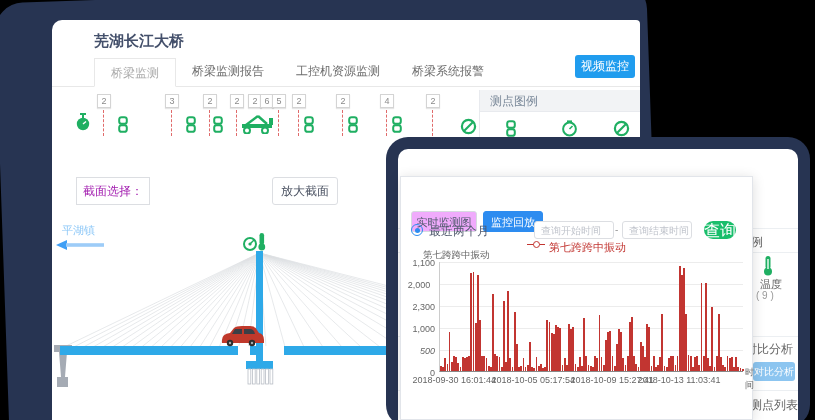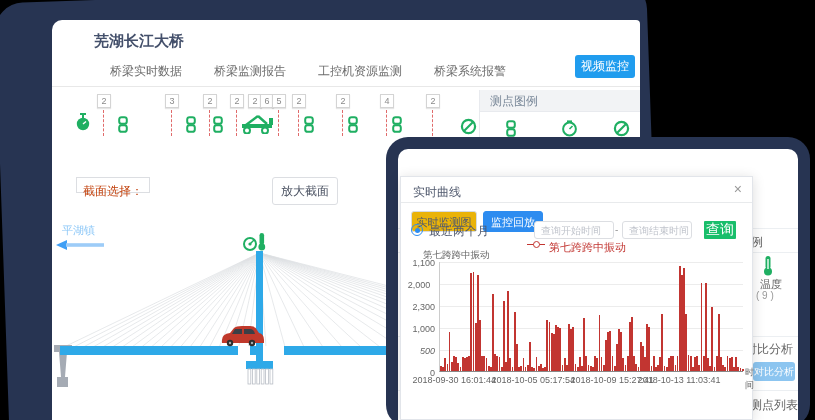--- a/index.html
+++ b/index.html
@@ -40,22 +40,22 @@
   .s-icon { position:absolute; top:26px; }
 
   
   #legendPanel { left:427px; top:70px; width:161px; height:80px; border-left:1px solid #e8eaee; }
   #legendPanel .hdr { height:22px; background:#f2f3f5; border-bottom:1px solid #e8eaee;
     font-size:12px; color:#7a8899; line-height:22px; padding-left:10px; }
   #legendPanel .icons { position:relative; height:40px; }
   #legendPanel .icons > span { position:absolute; top:8px; }
 
   
-  .sec-label { left:24px; top:157px; width:74px; height:16px; border:1px solid #dcdee2;
-    font-size:12px; color:#c2410c; line-height:26px; text-align:center; background:#fff; }
+  .sec-label { left:24px; top:157px; width:74px; height:28px; border:1px solid #dcdee2;
+    font-size:12px; color:#a21caf; line-height:26px; text-align:center; background:#fff; }
   .sec-select { left:97px; top:157px; width:106px; height:28px; border:1px solid #dcdee2;
     font-size:12px; color:#495060; line-height:26px; padding-left:14px; background:#fff;
     cursor:pointer; }
   .sec-select .caret { position:absolute; right:8px; top:0; color:#888; font-size:9px; }
   .btn-zoomsec { left:220px; top:157px; width:66px; height:28px; border:1px solid #dcdee2;
     background:#fff; font-size:12px; color:#495060; border-radius:3px; cursor:pointer; }
 
   .town { left:10px; top:203px; font-size:11px; color:#8cc7f7; }
 
   
@@ -63,33 +63,33 @@
   .p2txt { position:absolute; font-size:12px; color:#666; white-space:nowrap; }
   .btn-compare { position:absolute; left:355px; top:213px; width:42px; height:19px;
     background:#8cc5f0; color:#fff; font-size:10px; border:none; border-radius:3px; cursor:pointer; }
 
   
   .m-hdr { left:0; top:0; width:100%; height:26px; border-bottom:1px solid #e8eaec; }
   .m-title { position:absolute; left:12px; top:7px; font-size:12px; color:#515a6e; }
   .m-close { position:absolute; right:10px; top:4px; font-size:14px; color:#999; cursor:pointer; }
   .m-tab { position:absolute; top:34px; height:21px; font-size:11px; border-radius:3px;
     text-align:center; line-height:20px; cursor:pointer; }
-  .m-tab.plain { left:10px; width:66px; border:1px solid #d7dbe0; color:#515a6e; background:#eab308; }
+  .m-tab.plain { left:10px; width:66px; border:1px solid #d7dbe0; color:#515a6e; background:#f0abfc; }
   .m-tab.blue { left:82px; width:60px; background:#2d8cf0; color:#fff; border:1px solid #2d8cf0; }
   .radio { position:absolute; left:10px; top:47px; width:12px; height:12px; border:1px solid #2d8cf0;
     border-radius:50%; cursor:pointer; }
   .radio::after { content:""; position:absolute; left:2.5px; top:2.5px; width:5px; height:5px;
     border-radius:50%; background:#2d8cf0; }
   .radio-label { position:absolute; left:28px; top:46px; font-size:12px; color:#515a6e; }
   .m-input { position:absolute; top:44px; height:18px; border:1px solid #dcdee2; border-radius:3px;
     font-size:10px; color:#495060; padding-left:6px; background:#fff; }
   .m-input::placeholder { color:#c0c4cc; }
   .m-sep { position:absolute; left:214px; top:47px; font-size:10px; color:#999; }
   .btn-query { position:absolute; left:303px; top:44px; width:32px; height:18px; background:#19be6b;
-    color:#fff; font-size:14px; border:none; border-radius:1px; cursor:pointer; }
+    color:#fff; font-size:16px; border:none; border-radius:9px; cursor:pointer; }
   .m-legend { position:absolute; left:0; top:63px; width:100%; text-align:center;
     font-size:11px; color:#c23531; }
   .m-legend .mark { display:inline-block; width:18px; height:5px; border-top:1.5px solid #c23531;
     position:relative; top:-2px; margin-right:4px; }
   .m-legend .mark::after { content:""; position:absolute; left:6px; top:-4.5px; width:5px; height:5px;
     border:1.5px solid #c23531; border-radius:50%; background:#fff; }
   .y-name { position:absolute; left:22px; top:72px; font-size:9.5px; color:#666; }
   #plot { position:absolute; left:38px; top:85px; width:304px; height:110px;
     border-left:1px solid #ccc; border-bottom:1px solid #888; }
   .gridline { position:absolute; left:0; width:100%; height:0; border-top:1px solid #ececec; }
@@ -101,21 +101,21 @@
 </style>
 </head>
 <body>
 
 <div id="navy1" class="abs"></div>
 
 <div id="win1" class="abs">
   <div class="abs w-title">芜湖长江大桥</div>
 
   <div class="tabbar abs">
-    <div class="tab">桥梁实时数据</div>
+    <div class="tab active">桥梁监测</div>
     <div class="tab">桥梁监测报告</div>
     <div class="tab">工控机资源监测</div>
     <div class="tab">桥梁系统报警</div>
   </div>
   <button class="abs btn-video">视频监控</button>
 
   <div id="strip" class="abs">
     <span class="badge" style="left:45px">2</span>
     <span class="badge" style="left:113px">3</span>
     <span class="badge" style="left:151px">2</span>
@@ -335,24 +335,20 @@
   <div class="p2txt" style="left:362px;top:128px;font-size:11px">温度</div>
   <div class="p2txt" style="left:358px;top:141px;font-size:10px;color:#999">( 9 )</div>
   <div class="p2line" style="top:187px"></div>
   <div class="p2txt" style="left:347px;top:192px">对比分析</div>
   <button class="btn-compare">对比分析</button>
   <div class="p2line" style="top:241px"></div>
   <div class="p2txt" style="left:340px;top:248px">监测点列表</div>
 </div>
 
 <div id="modal" class="abs">
-  <div class="m-hdr abs">
-    <span class="m-title">实时曲线</span>
-    <span class="m-close">×</span>
-  </div>
   <div class="m-tab plain">实时监测图</div>
   <div class="m-tab blue">监控回放</div>
 
   <span class="radio"></span>
   <span class="radio-label">最近两个月</span>
   <input class="m-input" style="left: 133px; width: 80px;" placeholder="查询开始时间">
   <span class="m-sep">-</span>
   <input class="m-input" style="left: 221px; width: 70px;" placeholder="查询结束时间">
   <button class="btn-query">查询</button>
 

